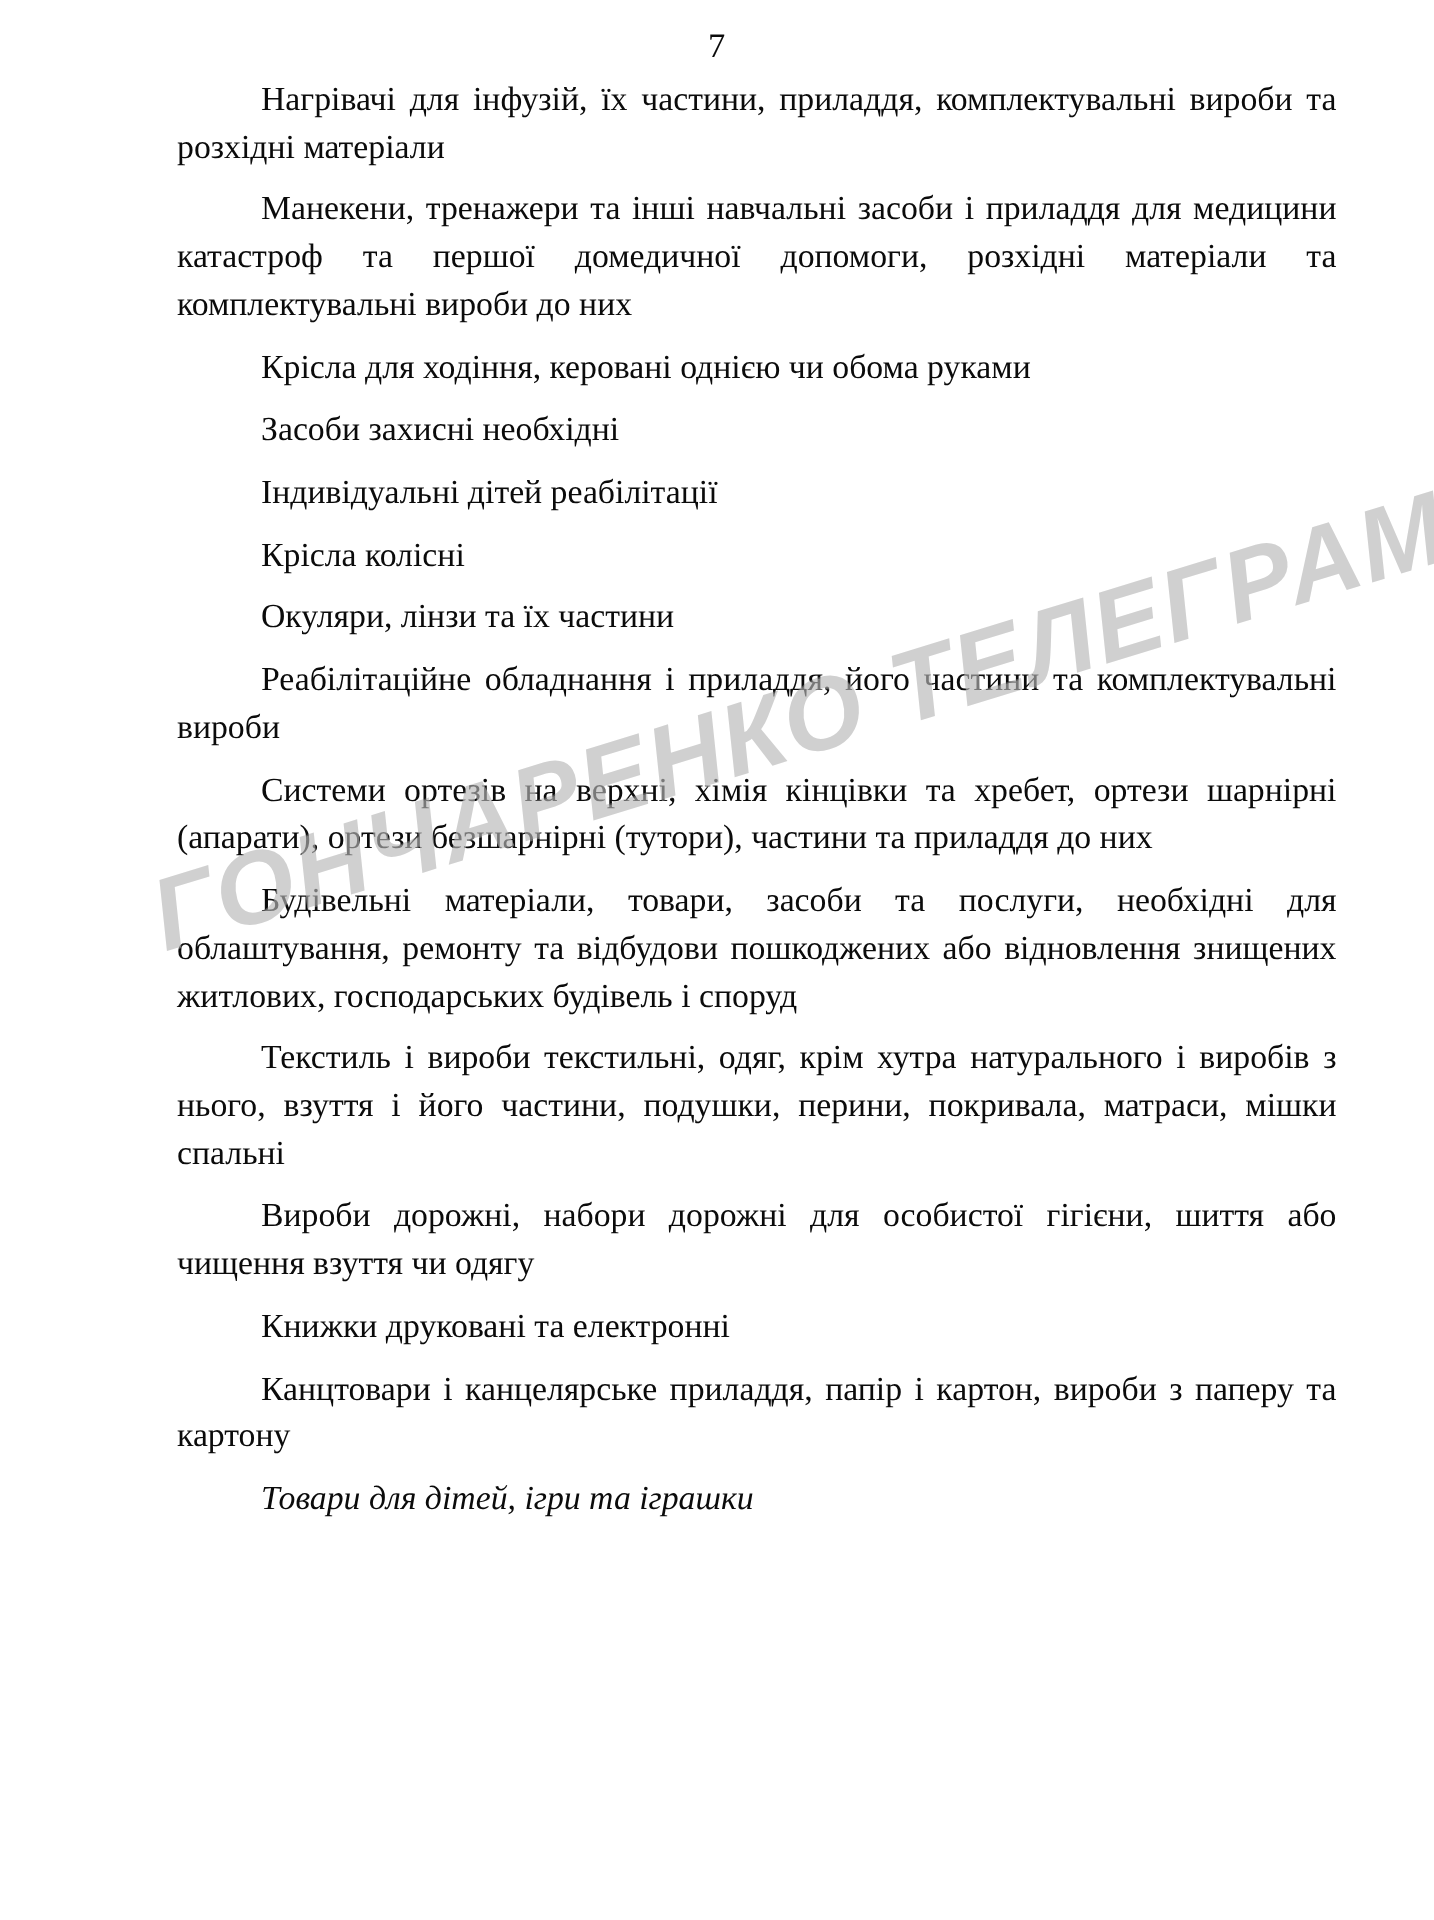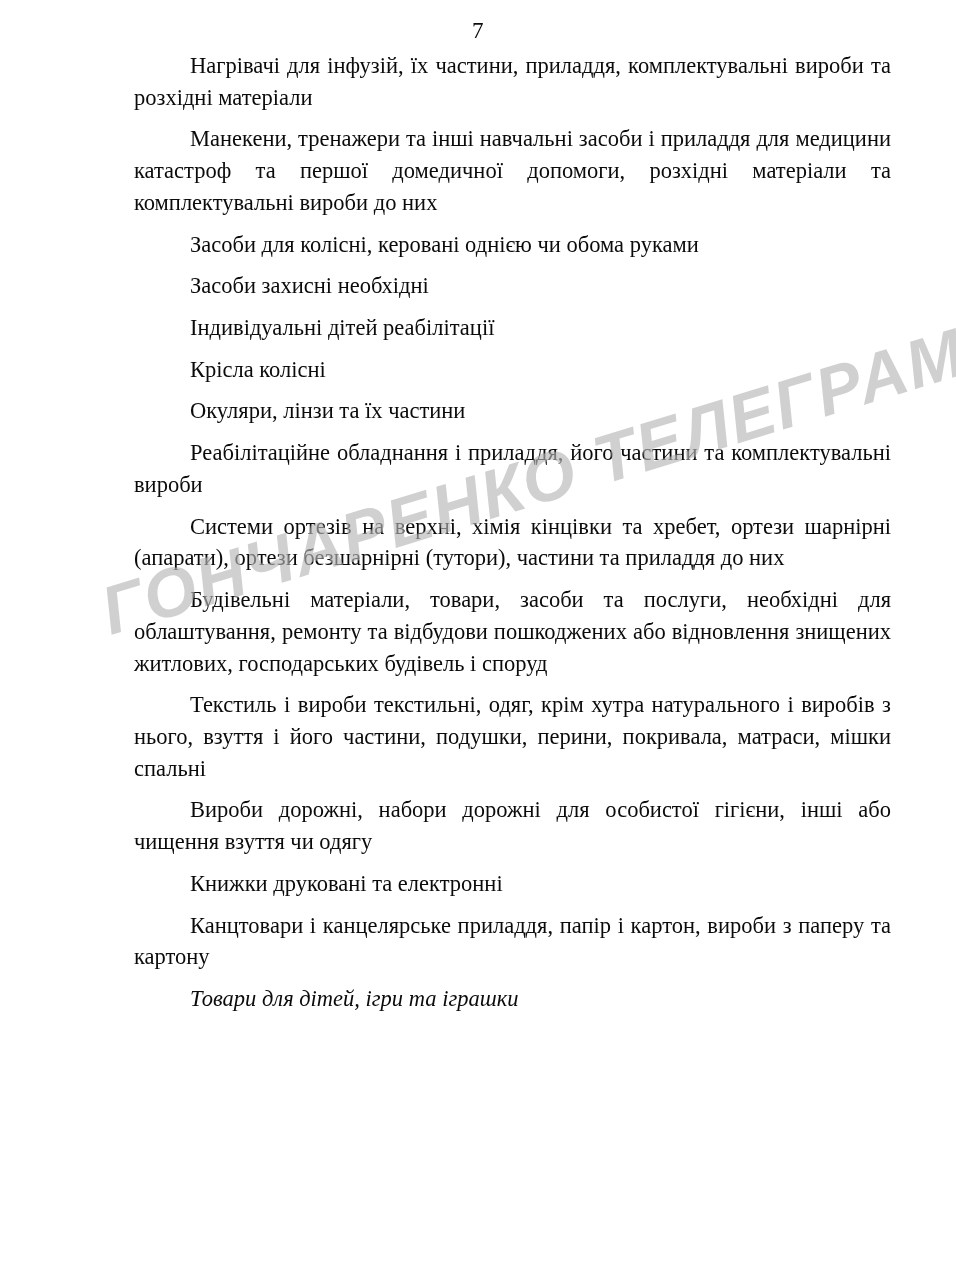--- a/index.html
+++ b/index.html
@@ -32,21 +32,21 @@
   .body-text {
     position: relative;
     z-index: 2;
     margin: 0 65px 0 118px;
     font-size: 22.5px;
     line-height: 1.41;
     text-align: justify;
     text-justify: inter-word;
   }
   .para {
-    margin: 0 0 10px 16px;
+    margin: 0 0 10px 0;
     text-indent: 56px;
     hyphens: none;
   }
   .para:last-child {
     margin-bottom: 0;
     font-style: italic;
   }
   .watermark {
     position: absolute;
     left: 0;
@@ -77,30 +77,30 @@
 </head>
 <body>
 
 <div class="page">
 
   <div class="page-number">7</div>
 
   <div class="body-text">
     <p class="para">Нагрівачі для інфузій, їх частини, приладдя, комплектувальні вироби та розхідні матеріали</p>
     <p class="para">Манекени, тренажери та інші навчальні засоби і приладдя для медицини катастроф та першої домедичної допомоги, розхідні матеріали та комплектувальні вироби до них</p>
-    <p class="para">Засоби для колісні, керовані однією чи обома руками</p>
+    <p class="para">Крісла для ходіння, керовані однією чи обома руками</p>
     <p class="para">Засоби захисні необхідні</p>
     <p class="para">Індивідуальні дітей реабілітації</p>
     <p class="para">Крісла колісні</p>
     <p class="para">Окуляри, лінзи та їх частини</p>
     <p class="para">Реабілітаційне обладнання і приладдя, його частини та комплектувальні вироби</p>
     <p class="para">Системи ортезів на верхні, хімія кінцівки та хребет, ортези шарнірні (апарати), ортези безшарнірні (тутори), частини та приладдя до них</p>
     <p class="para">Будівельні матеріали, товари, засоби та послуги, необхідні для облаштування, ремонту та відбудови пошкоджених або відновлення знищених житлових, господарських будівель і споруд</p>
     <p class="para">Текстиль і вироби текстильні, одяг, крім хутра натурального і виробів з нього, взуття і його частини, подушки, перини, покривала, матраси, мішки спальні</p>
-    <p class="para">Вироби дорожні, набори дорожні для особистої гігієни, інші або чищення взуття чи одягу</p>
+    <p class="para">Вироби дорожні, набори дорожні для особистої гігієни, шиття або чищення взуття чи одягу</p>
     <p class="para">Книжки друковані та електронні</p>
     <p class="para">Канцтовари і канцелярське приладдя, папір і картон, вироби з паперу та картону</p>
     <p class="para">Товари для дітей, ігри та іграшки</p>
 
   </div>
 
   <div class="watermark">
     <div class="watermark-text">ГОНЧАРЕНКО ТЕЛЕГРАМ</div>
   </div>
 

